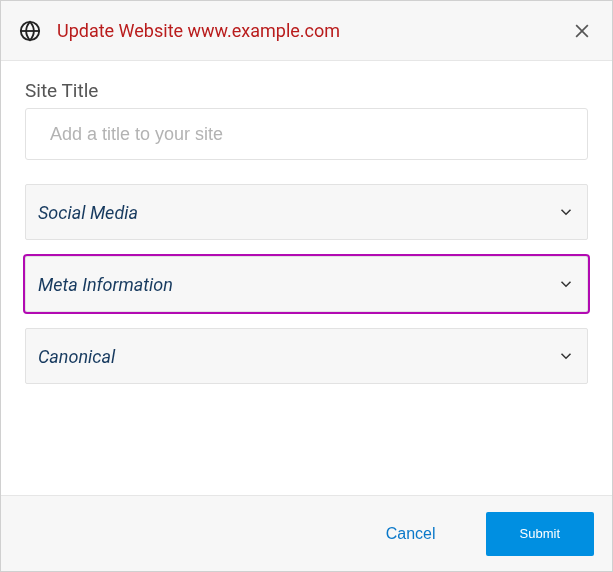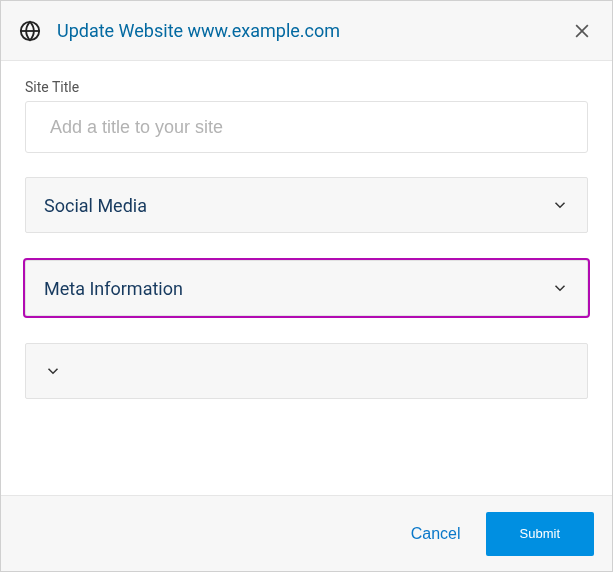--- a/index.html
+++ b/index.html
@@ -29,39 +29,39 @@
     .dialog-header .globe {
       width: 22px;
       height: 22px;
       margin-right: 16px;
       display: flex;
       align-items: center;
       justify-content: center;
     }
     .dialog-header .title {
       font-size: 18px;
-      color: #0369a1;
+      color: #b91c1c;
       flex: 1;
       font-weight: 400;
     }
     .dialog-header .close {
       width: 24px;
       height: 24px;
       display: flex;
       align-items: center;
       justify-content: center;
       cursor: pointer;
       color: #555;
     }
     .dialog-body {
       flex: 1;
       padding: 18px 24px 24px 24px;
     }
     .field-label {
-      font-size: 14px;
+      font-size: 19px;
       color: #555;
       margin-bottom: 6px;
     }
     .text-input {
       width: 100%;
       height: 52px;
       border: 1px solid #e2e2e2;
       border-radius: 3px;
       padding: 0 24px;
       font-size: 18px;
@@ -73,23 +73,24 @@
       color: #b3b3b3;
     }
     .collapsible {
       width: 100%;
       height: 56px;
       background: #f7f7f7;
       border: 1px solid #e2e2e2;
       border-radius: 2px;
       display: flex;
       align-items: center;
-      padding: 0 18px;
-      margin-bottom: 27px;
+      padding: 0 12px;
+      margin-bottom: 16px;
       cursor: pointer;
+      font-style: italic;
     }
     .collapsible .label {
       flex: 1;
       font-size: 18px;
       color: #173a5f;
       font-weight: 400;
     }
     .collapsible .chevron {
       width: 18px;
       height: 18px;
@@ -99,21 +100,21 @@
       color: #333;
     }
     .dialog-footer {
       height: 76px;
       border-top: 1px solid #e6e6e6;
       background: #f7f7f7;
       display: flex;
       align-items: center;
       justify-content: flex-end;
       padding: 0 18px;
-      gap: 3px;
+      gap: 28px;
     }
     .btn-cancel {
       background: transparent;
       border: none;
       color: #0a78c9;
       font-size: 16px;
       padding: 10px 22px;
       cursor: pointer;
     }
     .btn-submit {
@@ -168,20 +169,21 @@
     <div class="collapsible highlighted">
       <span class="label">Meta Information</span>
       <span class="chevron">
         <svg viewBox="0 0 24 24" width="18" height="18" fill="none" stroke="#333" stroke-width="2">
             <polyline points="6 9 12 15 18 9"></polyline>
           </svg>
       </span>
     </div>
 
     <div class="collapsible">
+      <span class="label">Canonical</span>
       <span class="chevron">
         <svg viewBox="0 0 24 24" width="18" height="18" fill="none" stroke="#333" stroke-width="2">
             <polyline points="6 9 12 15 18 9"></polyline>
           </svg>
       </span>
     </div>
 
   </div>
 
   <div class="dialog-footer">

